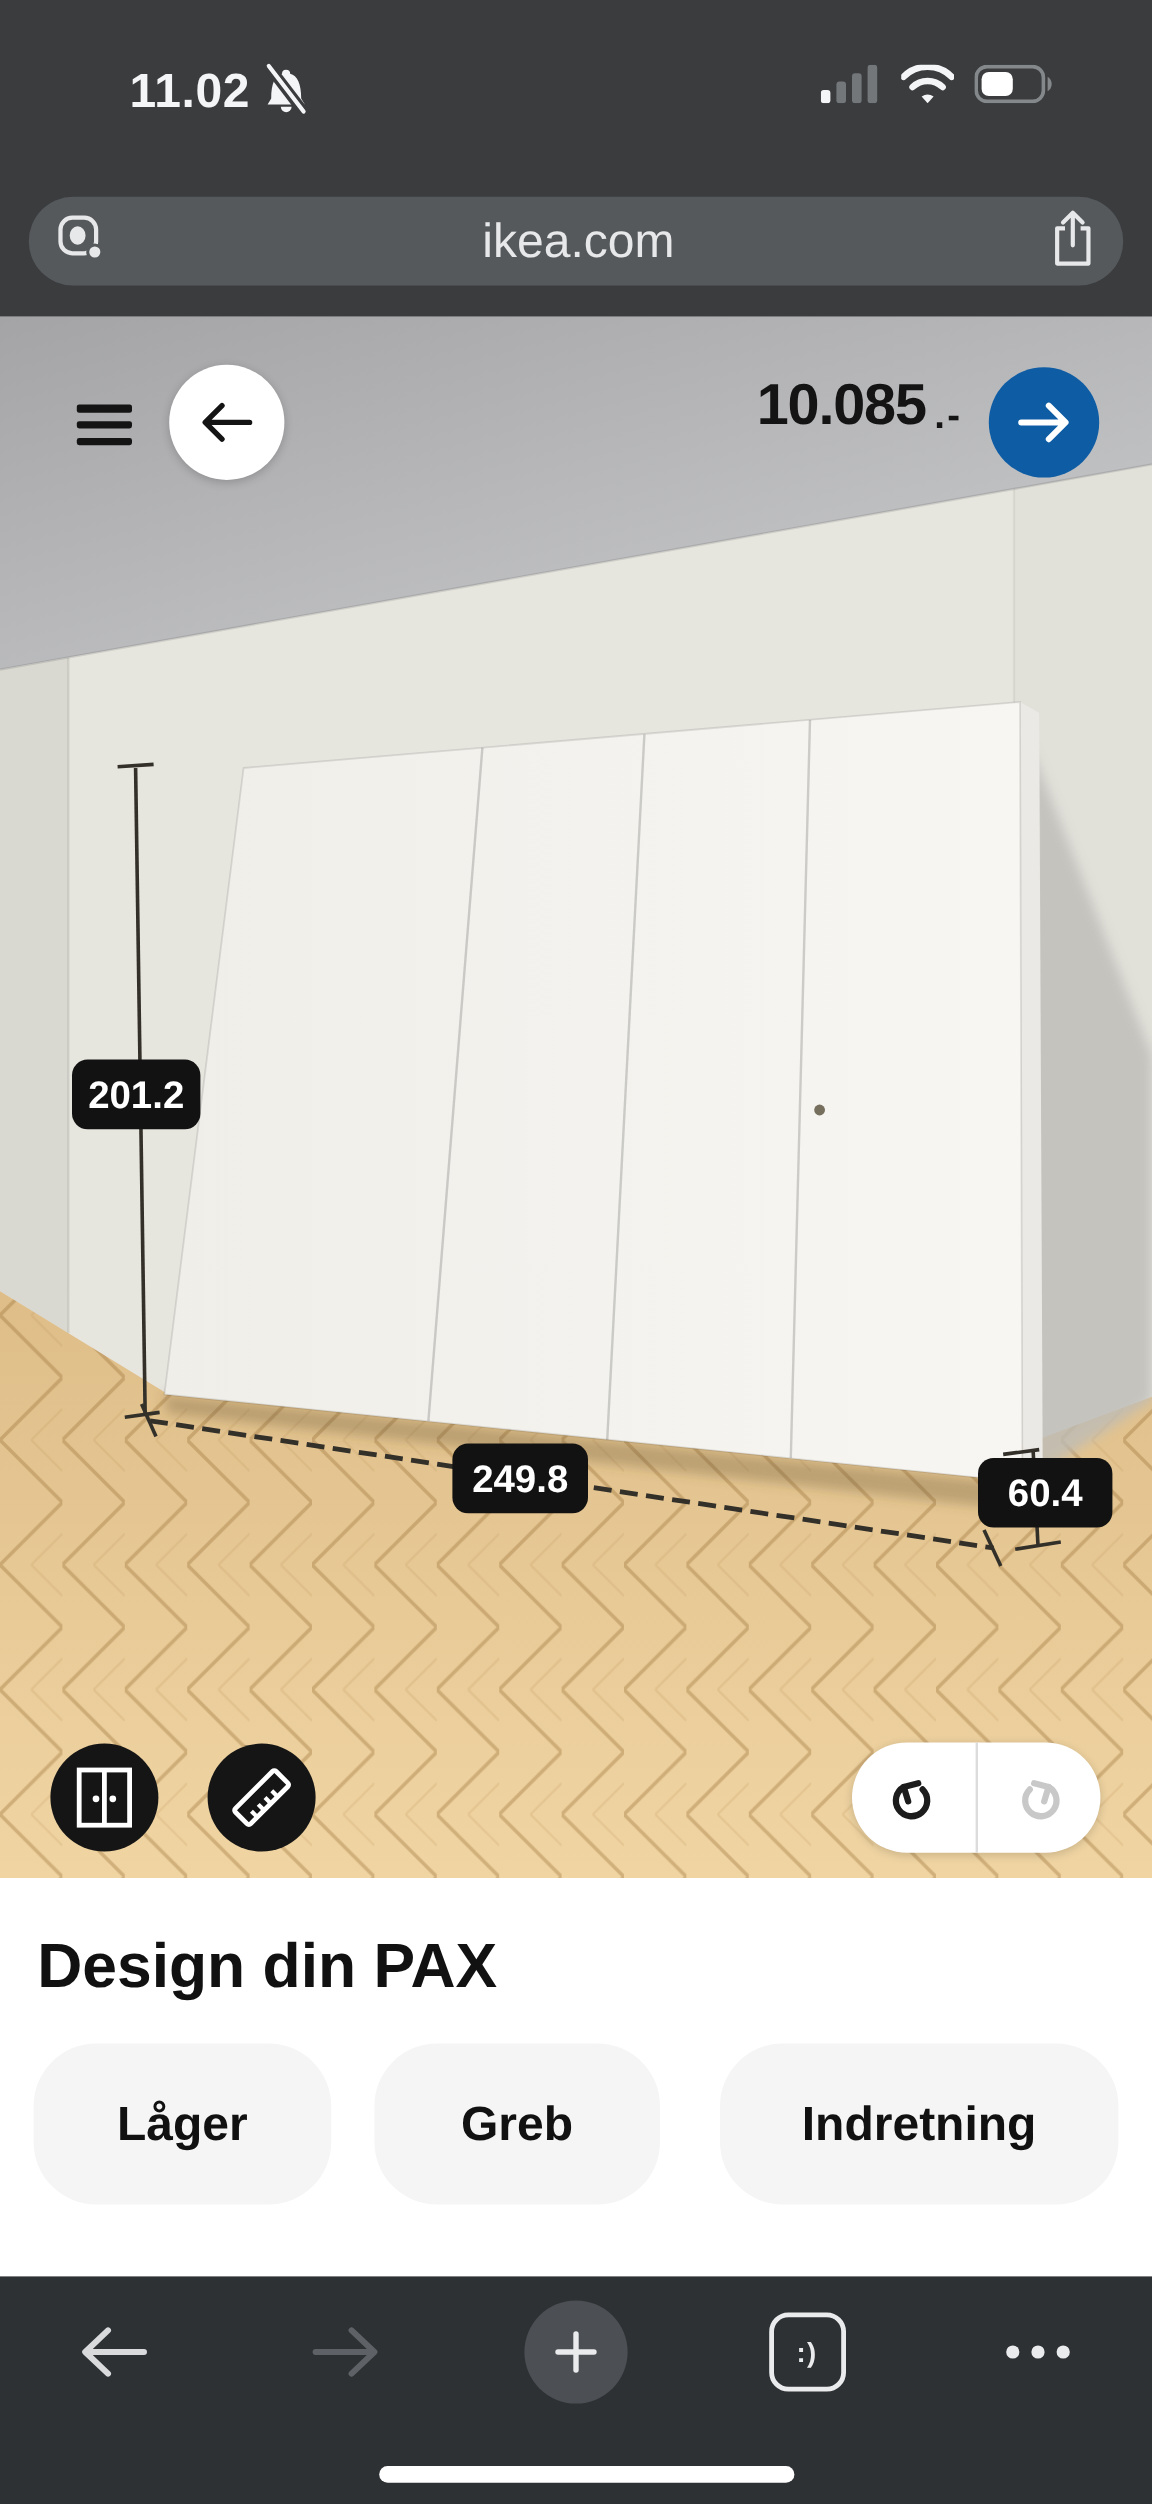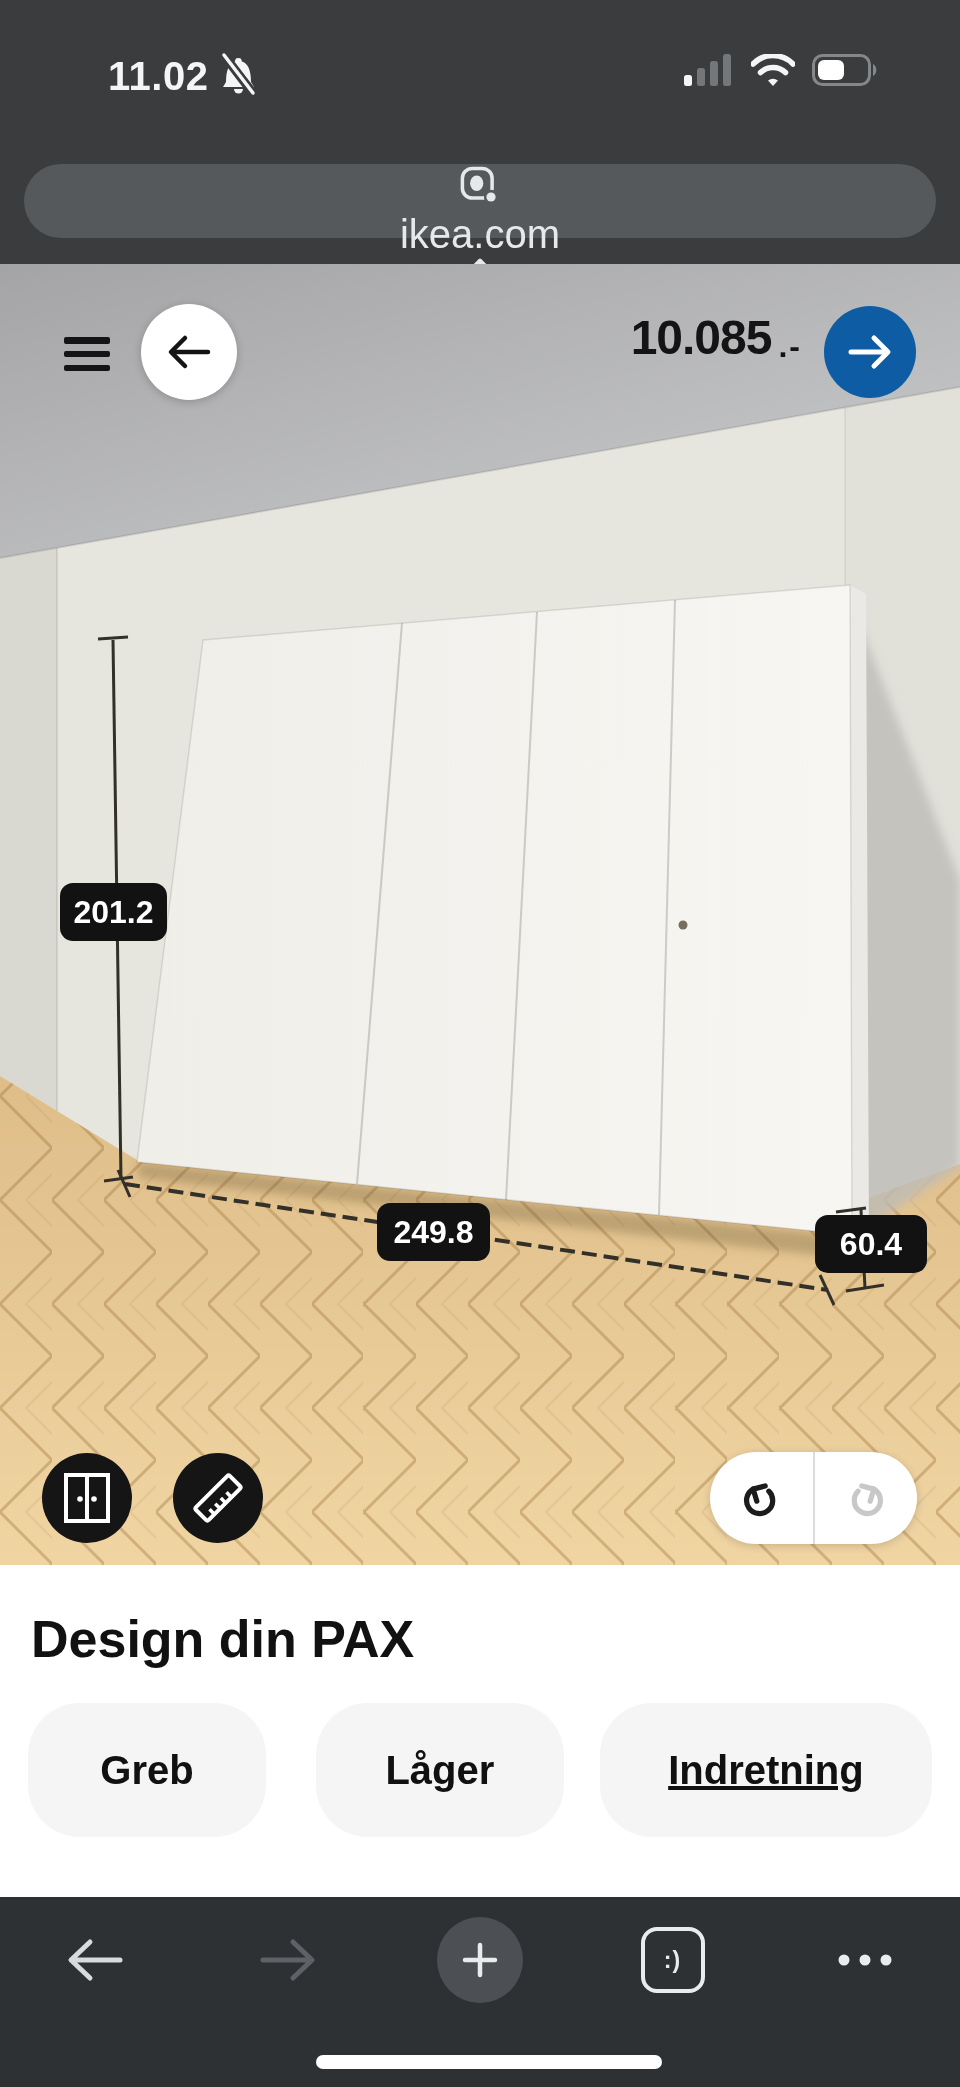--- a/index.html
+++ b/index.html
@@ -10,21 +10,21 @@
   }
   
   .topchrome{position:absolute;left:0;top:0;width:960px;height:264px;background:#3A3C3E;}
   .statusbar{position:absolute;left:0;top:0;width:960px;height:115px;color:#F4F5F6;}
   .status-left{position:absolute;left:108px;top:52px;display:flex;align-items:center;gap:10px;}
   .time{font-size:40px;font-weight:700;letter-spacing:.5px;}
   .status-right{position:absolute;right:82px;top:54px;display:flex;align-items:center;gap:17px;}
   .urlbar{
     position:absolute;left:24px;top:164px;width:912px;height:74px;background:#56595C;
     border-radius:37px;display:flex;align-items:center;justify-content:space-between;
-    padding:0 22px;box-sizing:border-box;flex-direction:column;
+    padding:0 22px;box-sizing:border-box;
   }
   .urltext{color:#E7E8E9;font-size:40px;flex:1;text-align:center;}
   
   .scene{position:absolute;left:0;top:264px;width:960px;height:1301px;overflow:hidden;background:#E6E5DE;}
   .scene svg.bg{position:absolute;left:0;top:0;}
   
   .hamburger{position:absolute;left:64px;top:73px;width:46px;height:34px;display:flex;flex-direction:column;justify-content:space-between;cursor:pointer;}
   .hamburger span{display:block;height:6.5px;background:#141414;border-radius:2px;}
   .circle-btn{position:absolute;border-radius:50%;display:flex;align-items:center;justify-content:center;}
   .back-btn{left:141px;top:40px;width:96px;height:96px;background:#fff;box-shadow:0 2px 8px rgba(0,0,0,.20);}
@@ -41,21 +41,21 @@
   .undo-half,.redo-half{flex:1;height:100%;display:flex;align-items:center;justify-content:center;}
   .ur-divider{width:2px;height:92px;background:#DCDCDC;}
   
   .content{position:absolute;left:0;top:1565px;width:960px;height:332px;background:#fff;}
   .content h1{margin:0;padding:44px 0 0 31px;font-size:52px;font-weight:700;color:#111;}
   .pill-row{position:absolute;left:28px;top:138px;width:904px;display:flex;}
   .pill{height:134px;background:#F5F5F5;border-radius:52px;display:flex;align-items:center;justify-content:center;
     font-size:40px;font-weight:700;color:#111;cursor:pointer;}
   .pill-lager{width:250px;margin-right:36px;}
   .pill-greb{width:240px;margin-right:50px;}
-  .pill-indretning{width:335px;text-decoration:underline;}
+  .pill-indretning{width:335px;}
   
   .navbar{position:absolute;left:0;top:1897px;width:960px;height:190px;background:#2E3134;}
   .nav-row{position:absolute;left:40px;top:8px;width:880px;height:110px;display:flex;align-items:center;justify-content:space-between;}
   .nav-item{width:110px;height:110px;display:flex;align-items:center;justify-content:center;}
   .plus-circle{width:86px;height:86px;border-radius:50%;background:#4C4F53;display:flex;align-items:center;justify-content:center;}
   .tab-btn{position:relative;width:56px;height:58px;border:4.5px solid #E9EBEC;border-radius:16px;
     display:flex;align-items:center;justify-content:center;color:#E9EBEC;font-size:23px;font-weight:700;letter-spacing:1px;}
   .home-indicator{position:absolute;left:316px;top:158px;width:346px;height:14px;border-radius:7px;background:#fff;}
 </style>
 </head>
@@ -253,25 +253,25 @@
           <path d="M29.5 15.5 A 12.5 12.5 0 1 1 14.5 13.5" fill="none" stroke="#C8C8C8" stroke-width="5" stroke-linecap="round"></path>
           <path d="M14.5 13.5 L26 10.5 M14.5 13.5 L18 25" fill="none" stroke="#C8C8C8" stroke-width="5" stroke-linecap="round"></path>
         </svg>
       </div>
     </div>
   </div>
 
   <div class="content">
     <h1>Design din PAX</h1>
     <div class="pill-row">
+      <div class="pill pill-lager">
+        <span>Låger</span>
+      </div>
       <div class="pill pill-greb">
         <span>Greb</span>
-      </div>
-      <div class="pill pill-lager">
-        <span>Låger</span>
       </div>
       <div class="pill pill-indretning">
         <span>Indretning</span>
       </div>
     </div>
   </div>
 
   <div class="navbar">
     <div class="nav-row">
       <div class="nav-item">

